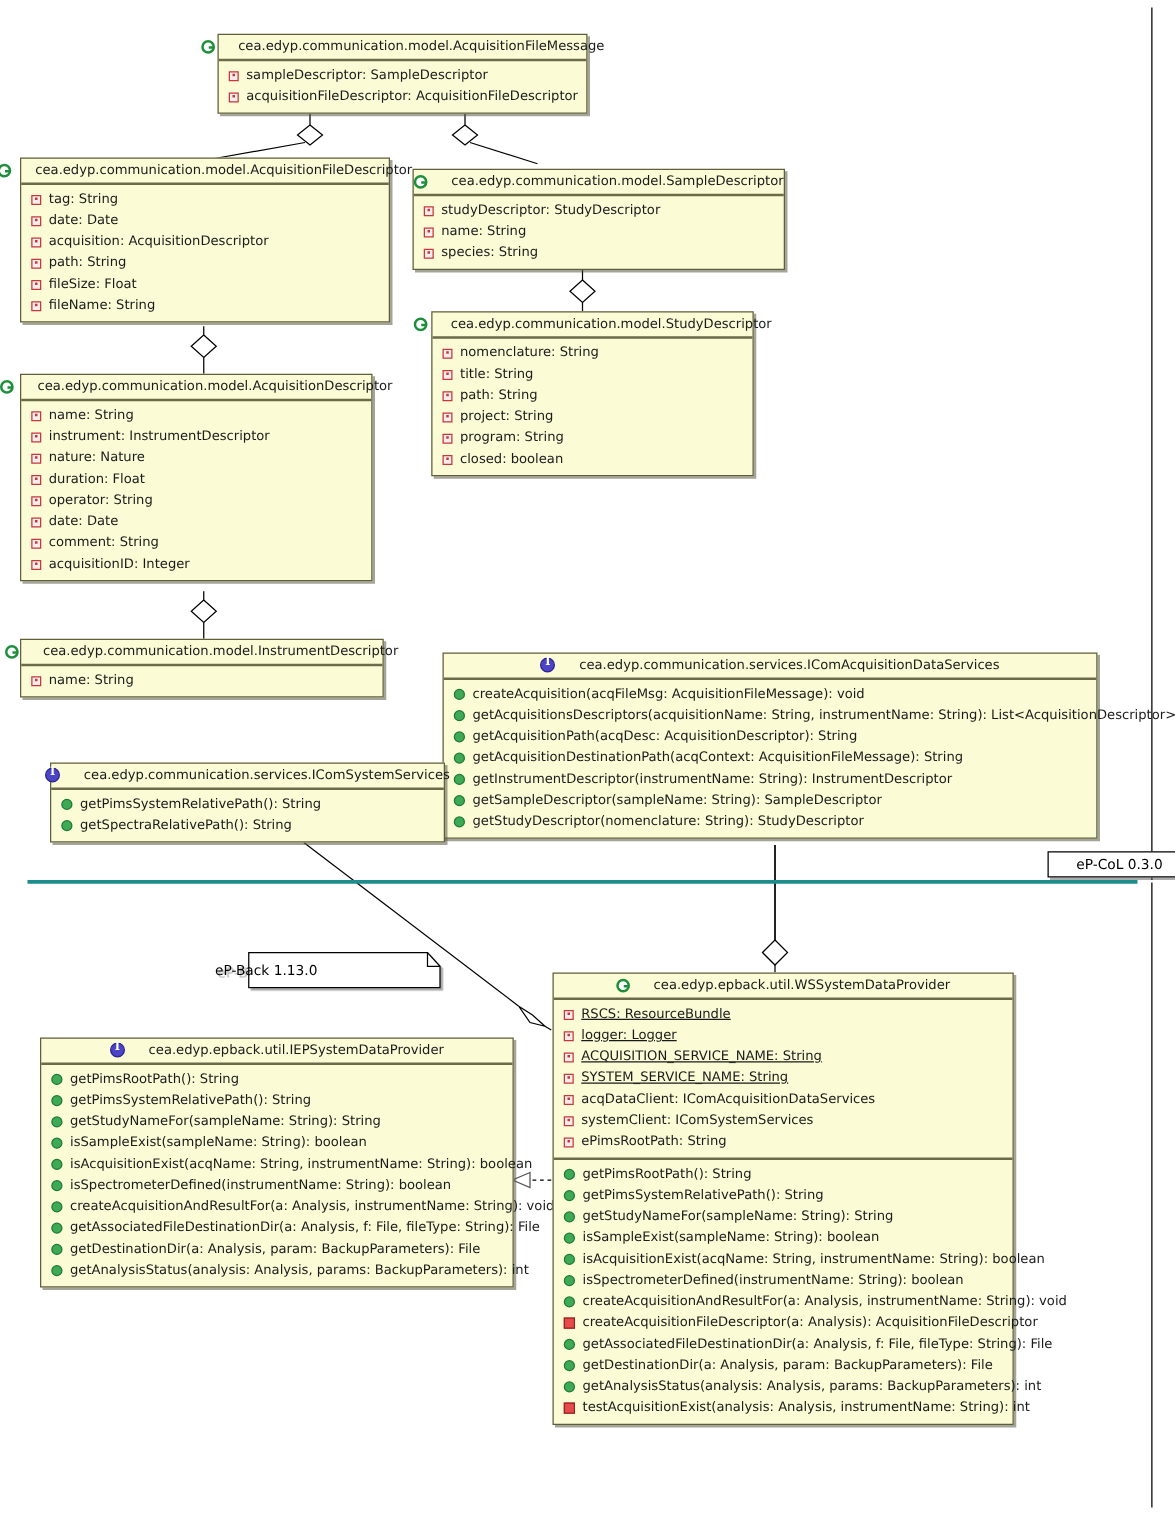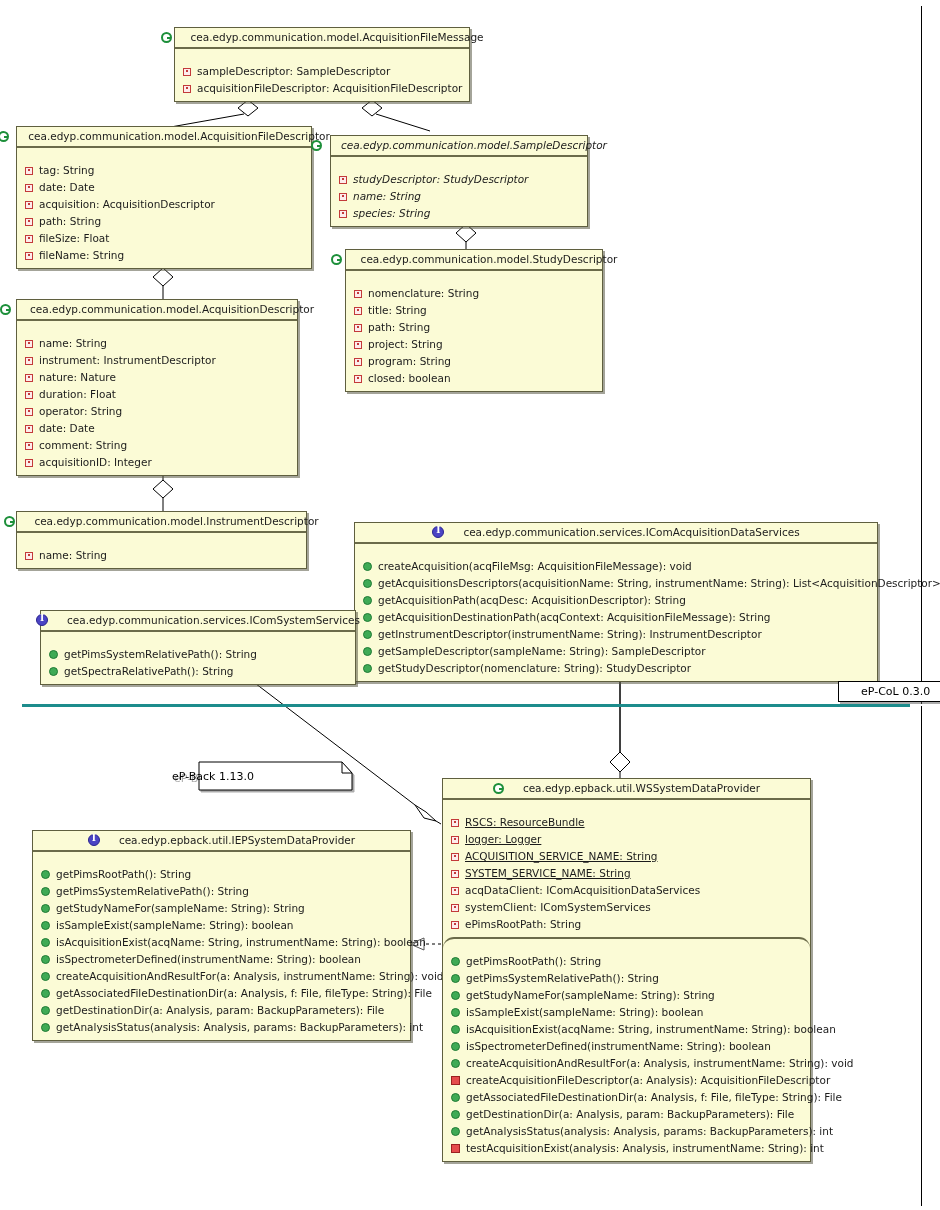--- a/index.html
+++ b/index.html
@@ -25,22 +25,21 @@
   .uml .hdr{
     display:flex;align-items:center;justify-content:center;
     gap:19px;
     padding:3px 6px 4px 6px;
     border-bottom:2px solid #6b6b4a;
     font-size:10.5px;
     color:#1b1b1b;
     white-space:nowrap;
   }
   .uml .sect{
-    padding:14px 0 4px 0;
-    border-radius:11px;
+    padding:3px 0 4px 0;
   }
   .uml .sect + .sect{border-top:2px solid #6b6b4a;}
   .row{
     display:flex;align-items:center;gap:6px;
     padding:1px 6px 1px 8px;
     font-size:10.5px;
     color:#1b1b1b;
     white-space:nowrap;
     line-height:15px;
   }
@@ -210,21 +209,21 @@
           <span class="ico ico-field"></span>
           <span class="txt">fileSize: Float</span>
         </div>
       <div class="row">
           <span class="ico ico-field"></span>
           <span class="txt">fileName: String</span>
         </div>
     </div>
   </div>
 
-  <div class="uml" style="left:330px;top:135px;width:258px;font-style:italic;">
+  <div class="uml" style="left:330px;top:135px;width:298px;">
     <div class="hdr">
       <span class="ico ico-class"></span>
       <span>cea.edyp.communication.model.SampleDescriptor</span>
     </div>
     <div class="sect">
       <div class="row">
           <span class="ico ico-field"></span>
           <span class="txt">studyDescriptor: StudyDescriptor</span>
         </div>
       <div class="row">

